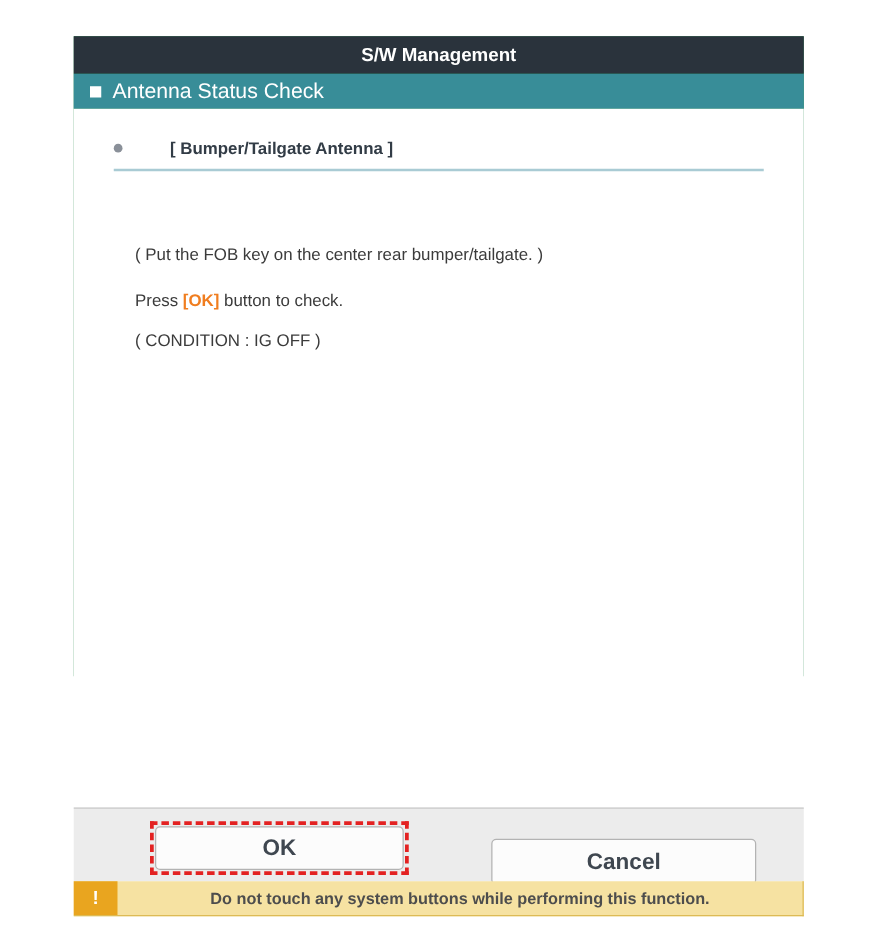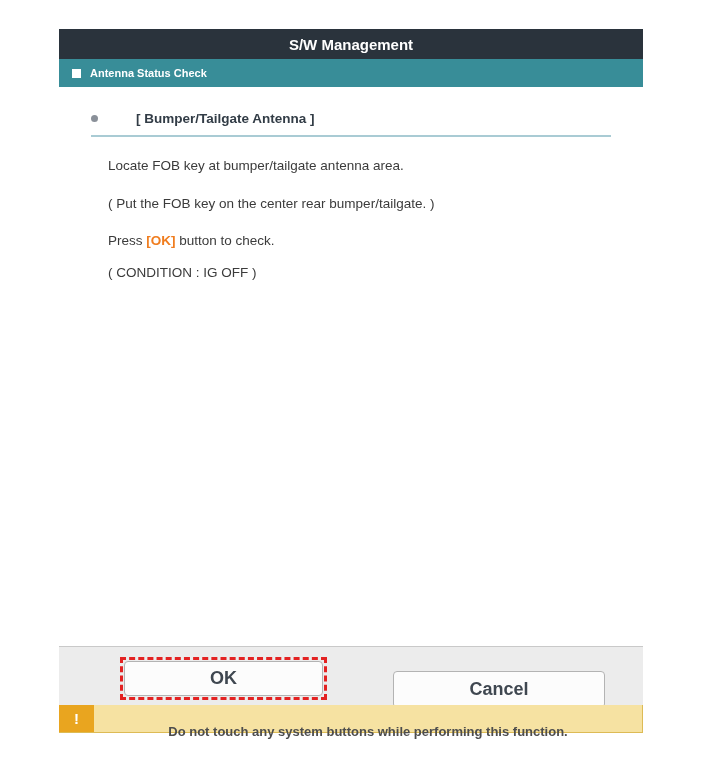--- a/index.html
+++ b/index.html
@@ -30,21 +30,21 @@
     width: 100%; height: 28px;
     background: #388d98;
     display: flex; align-items: center;
     padding-left: 13px;
   }
   .subbar .sq {
     width: 9px; height: 9px; background: #ffffff;
     display: inline-block; margin-right: 9px; margin-top: 1px;
   }
   .subbar .sublabel {
-    color: #ffffff; font-weight: bold; font-size: 11px;
+    color: #ffffff; font-weight: normal; font-size: 17px;
   }
 
   
   .content {
     position: absolute; left: 0; top: 58px;
     width: 100%; height: 559px;
     background: #ffffff;
   }
 
   .section-head {
@@ -113,21 +113,21 @@
     border-bottom: 1px solid #ddbb55;
   }
   .warn-icon {
     position: absolute; left: 0; top: 0;
     width: 35px; height: 100%;
     background: #e9a51f;
     color: #ffffff; font-weight: bold; font-size: 15px;
     display: flex; align-items: center; justify-content: center;
   }
   .warn-text {
-    position: absolute; left: 35px; top: 13px;
+    position: absolute; left: 35px; top: 0;
     width: calc(100% - 35px); height: 100%;
     display: flex; align-items: center; justify-content: center;
     color: #4d4d4d; font-weight: bold; font-size: 13px;
     white-space: nowrap;
   }
 </style>
 </head>
 <body>
 
 <div class="app">
@@ -141,21 +141,20 @@
     <span class="sublabel">Antenna Status Check</span>
   </div>
 
   <div class="content">
 
     <div class="section-head">
       <span class="dot"></span>
       <span class="sec-title">[ Bumper/Tailgate Antenna ]</span>
     </div>
 
-    <div class="iline iline-1">Locate FOB key at bumper/tailgate antenna area.</div>
     <div class="iline iline-3"><span>Press </span><span class="hl-ok">[OK]</span><span> button to check.</span></div>
     <div class="iline iline-2">( Put the FOB key on the center rear bumper/tailgate. )</div>
     <div class="iline iline-4">( CONDITION : IG OFF )</div>
 
   </div>
 
   <div class="btnbar">
     <div class="ok-dashed">
       <button class="btn ok-btn">OK</button>
     </div>

